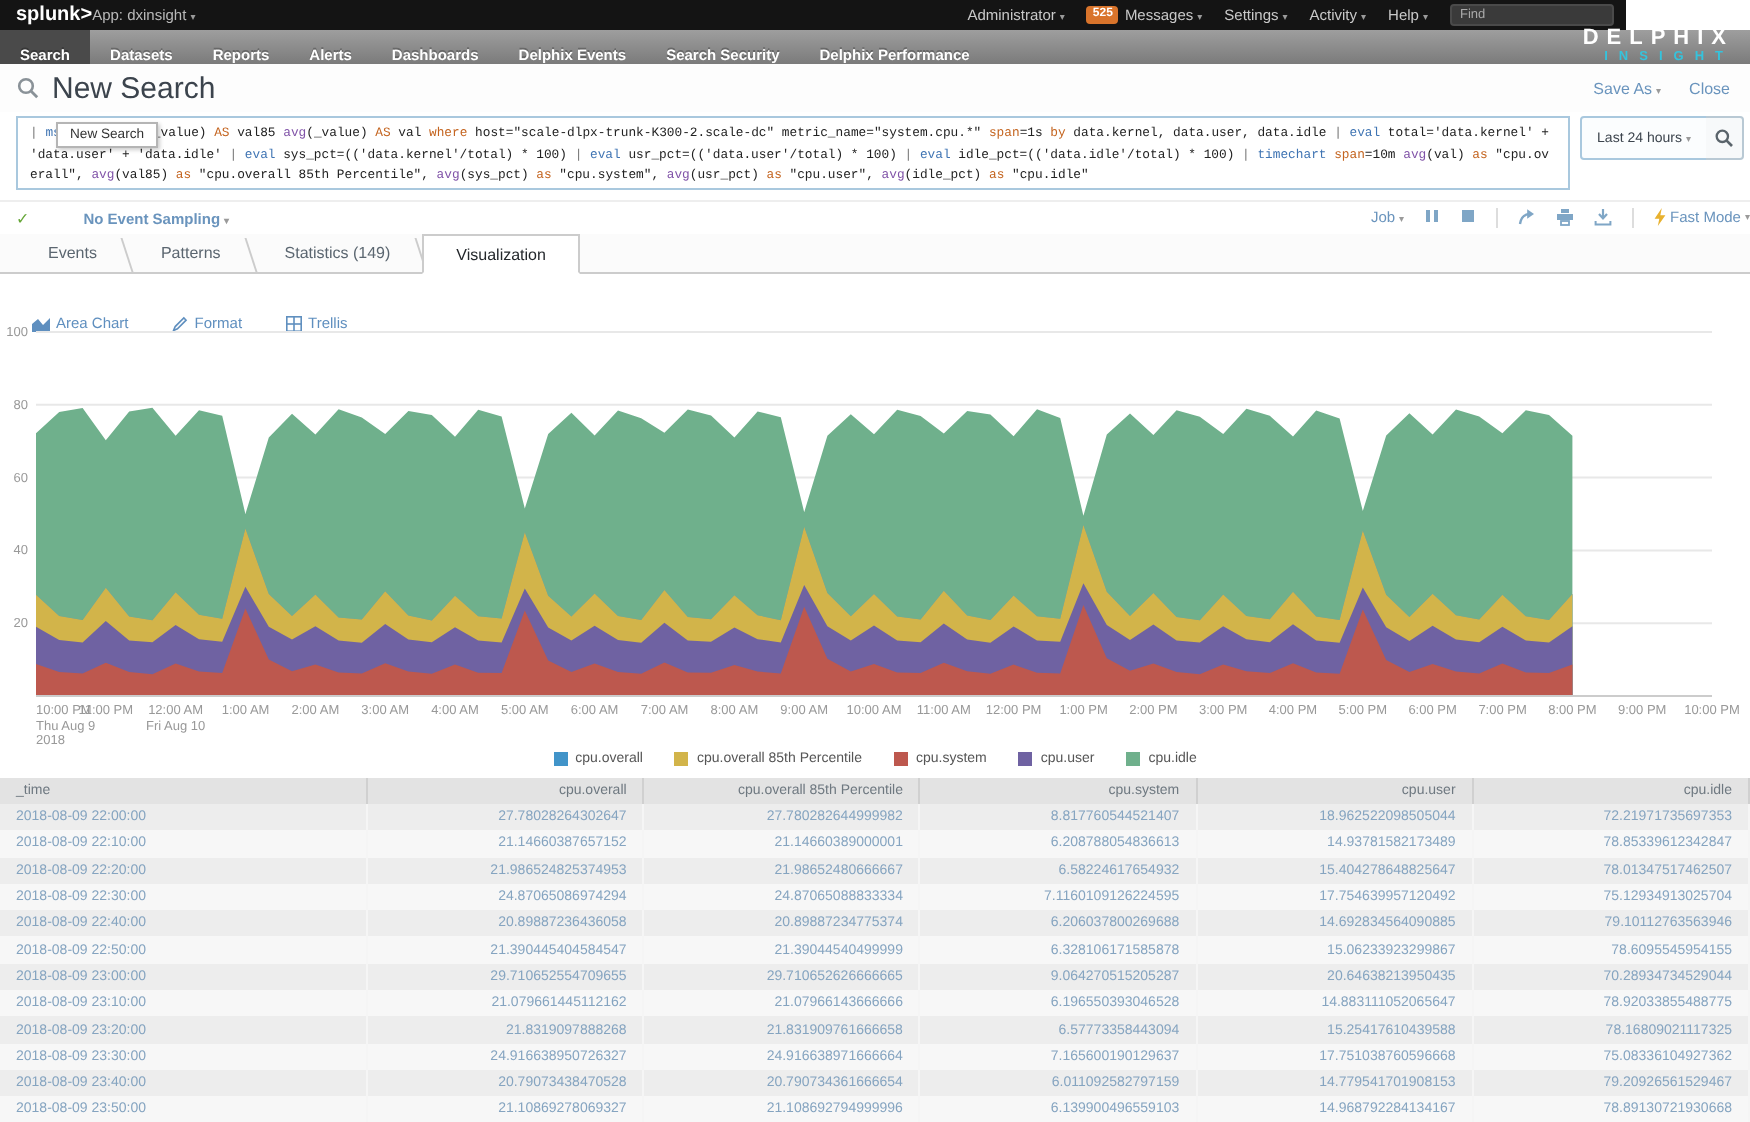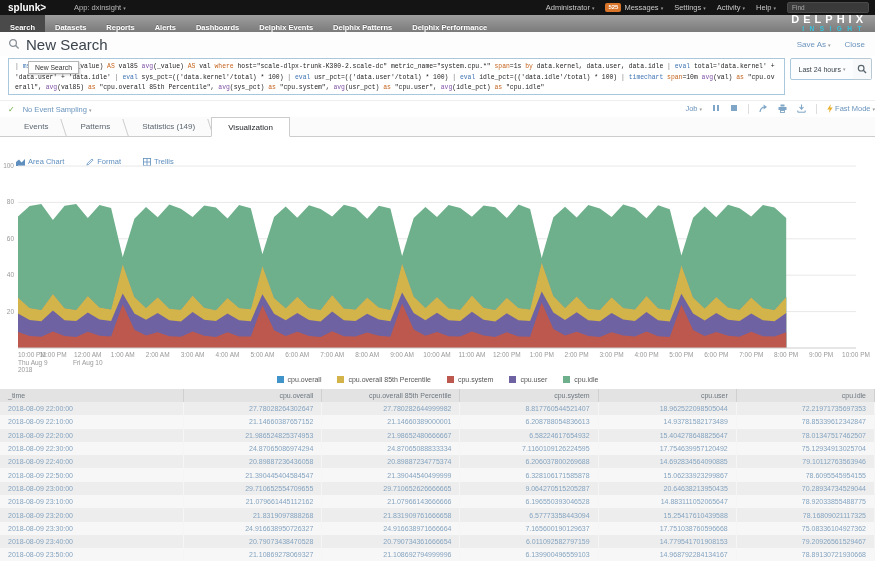--- a/index.html
+++ b/index.html
@@ -1,24 +1,24 @@
 <!DOCTYPE html>
 <html><head>
 <meta charset="utf-8">
 <style>
   * { margin:0; padding:0; box-sizing:border-box; }
   html,body { width:875px; height:561px; overflow:hidden; background:#fff;
               font-family:"Liberation Sans", sans-serif; }
   #app { position:relative; width:875px; height:561px; background:#fff; overflow:hidden; }
 
   
-  #topbar { position:absolute; left:0; top:0; width:875px; height:15px; background:#141414;
+  #topbar { position:absolute; left:0; top:0; width:813px; height:15px; background:#141414;
             display:flex; align-items:center; color:#ccc; font-size:7.5px; }
   .logo { font-weight:bold; font-size:10px; color:#fff; margin-left:8px; letter-spacing:0; }
-  .app-menu { margin-left:28px; color:#b9b9b9; cursor:pointer; }
+  .app-menu { color:#b9b9b9; cursor:pointer; }
   .tb-right { margin-left:auto; display:flex; align-items:center; gap:11px; margin-right:6px; }
   .tb-item { color:#c9c9c9; cursor:pointer; white-space:nowrap; }
   .dd::after { content:"▾"; font-size:5px; margin-left:2px; color:#9a9a9a; }
   .badge { background:#d9742b; color:#fff; border-radius:2px; font-size:6px; padding:1px 3px; font-weight:bold; }
   .msg-wrap { display:flex; gap:3px; }
   .find-box { width:82px; height:11px; background:#3a3a3a; border:1px solid #4a4a4a; border-radius:2px;
               color:#bbb; font-size:6.5px; padding:0 4px; outline:none; }
   .find-box::placeholder { color:#aaa; }
 
   
@@ -52,21 +52,21 @@
                display:flex; align-items:center; justify-content:center; cursor:pointer; }
   #searchbtn { position:absolute; left:853px; top:2px; width:19px; height:22px; background:#f7f9fa;
                border:1px solid #b9c9d4; border-left:none; border-radius:0 2px 2px 0;
                display:flex; align-items:center; justify-content:center; cursor:pointer; }
 
   
   #jobbar { position:absolute; left:0; top:100px; width:875px; height:17px; display:flex; align-items:center;
             border-top:1px solid #eee; font-size:7.5px; }
   .job-left { margin-left:8px; display:flex; align-items:center; gap:4px; color:#3c444d; }
   .check { color:#65a637; font-size:8px; }
-  .samp { color:#6a94bd; margin-left:4px; cursor:pointer; }
+  .samp { color:#6a94bd; margin-left:23px; cursor:pointer;font-weight:bold; }
   .job-right { margin-left:auto; display:flex; align-items:flex-start; gap:10px; color:#6a94bd; }
   .job-ic { display:flex; align-items:center; cursor:pointer; }
   .vsep { width:1px; height:10px; background:#ddd; }
 
   
   #tabsrow { position:absolute; left:0; top:117px; width:875px; height:20px; border-bottom:1px solid #ccc;
              display:flex; align-items:stretch; padding-left:8px; background:#fbfbfb; }
   .tab { position:relative; padding:0 16px; display:flex; align-items:center; font-size:8px;
          color:#5b6670; cursor:pointer; }
   .tab::after { content:""; position:absolute; right:0; top:2px; bottom:0; width:1px;
@@ -122,21 +122,21 @@
   </div>
 
   <div id="navbar">
     <span id="nav-items" style="display:flex">
         <span class="nav-item active">Search</span>
         <span class="nav-item">Datasets</span>
         <span class="nav-item">Reports</span>
         <span class="nav-item">Alerts</span>
         <span class="nav-item">Dashboards</span>
         <span class="nav-item">Delphix Events</span>
-        <span class="nav-item">Delphix Patterns</span>
+        <span class="nav-item">Search Security</span>
         <span class="nav-item">Delphix Performance</span>
       </span>
   </div>
   <div id="brand">
     <div class="b1">DELPHIX</div>
     <div class="b2">INSIGHT</div>
   </div>
 
   <div id="searchheader">
     <svg width="12" height="12" viewBox="0 0 12 12" style="margin-left:8px">

